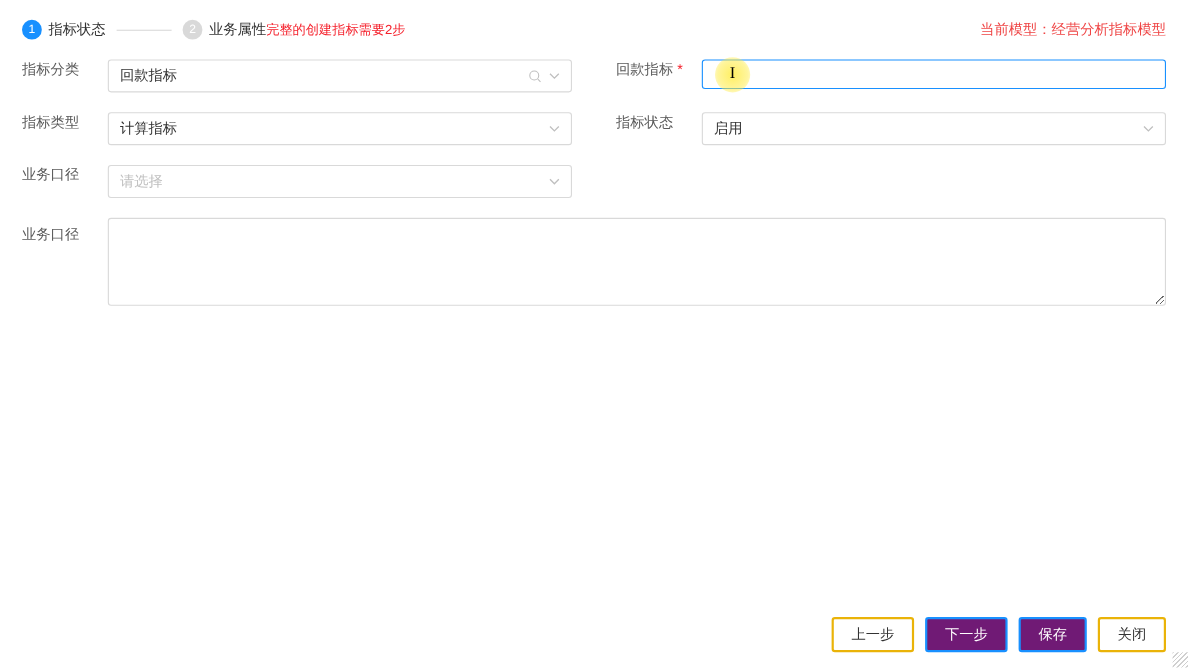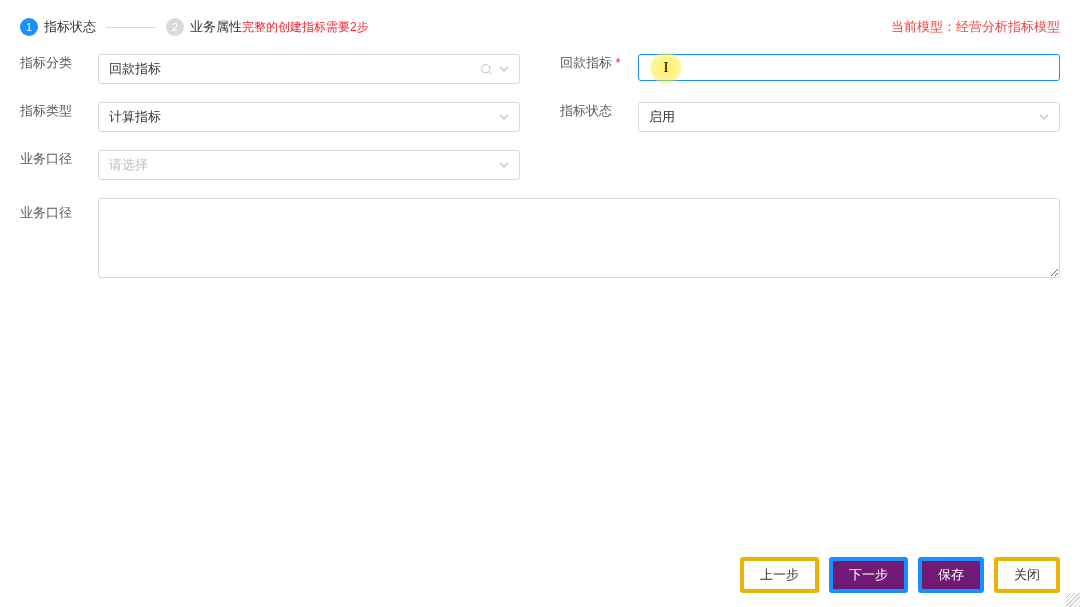--- a/index.html
+++ b/index.html
@@ -133,21 +133,21 @@
 .footer {
   position: absolute;
   bottom: 14px;
   right: 20px;
   display: flex;
   gap: 10px;
 }
 .btn {
   padding: 5px 16px;
   border-radius: 3px;
-  border: 4px solid #eab308;
+  border: 2px solid #eab308;
   background: #fff;
   font-size: 13px;
   cursor: pointer;
   color: #333;
   font-family: inherit;
 }
 .btn.primary {
   background: #701a75;
   border-color: #1890ff;
   color: #fff;

